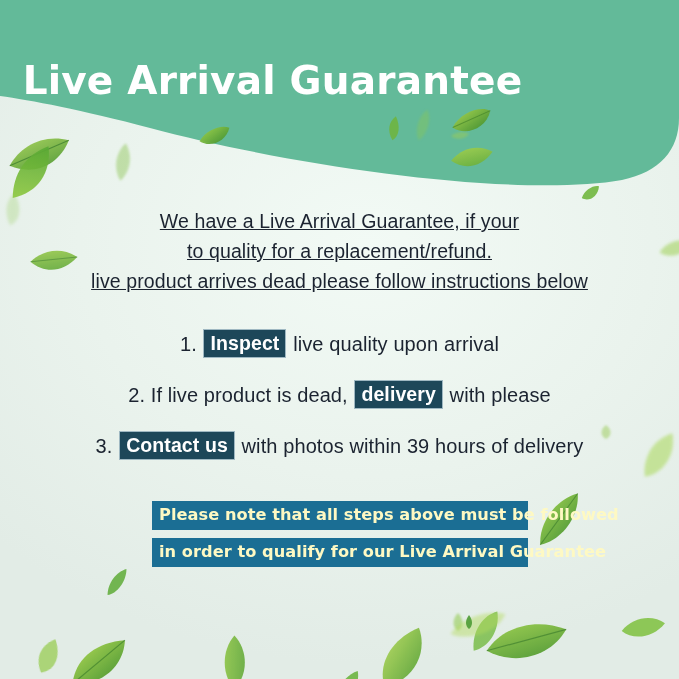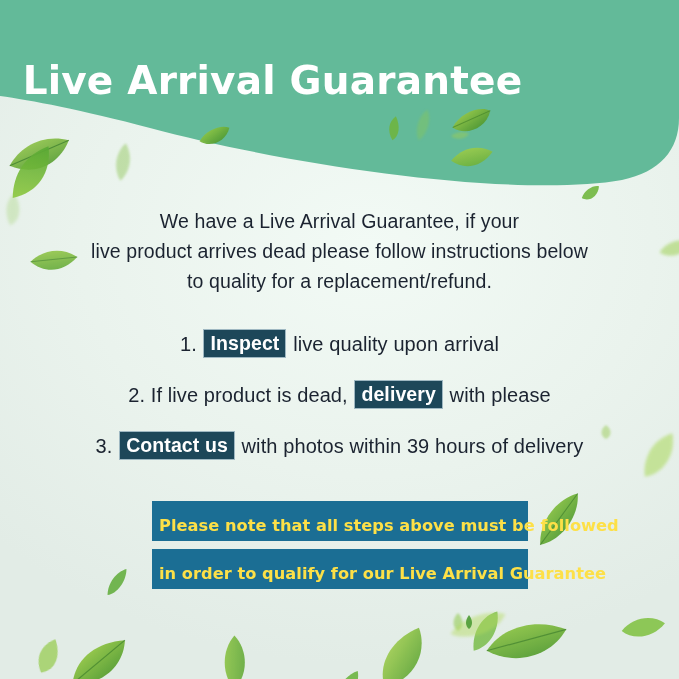--- a/index.html
+++ b/index.html
@@ -40,20 +40,21 @@
   .leaf svg{display:block;width:100%;height:100%;}
 
   
   #intro{
     position:absolute;left:0;top:206px;width:679px;
     text-align:center;
     color:#1b2330;
     font-size:19.5px;
     line-height:30px;
     letter-spacing:0.1px;
+    text-decoration:underline;
   }
   #intro .l{display:block;white-space:nowrap;}
 
   #steps{
     position:absolute;left:0;top:318px;width:679px;
   }
   .step{
     width:679px;text-align:center;
     color:#1b2330;
     font-size:20px;
@@ -74,25 +75,25 @@
     box-shadow:0 0 0 1px #9fb8c2;
     font-size:19.5px;
   }
 
   
   #notes{
     position:absolute;left:152px;top:501px;width:376px;
   }
   .note{
     background:#1b6e94;
-    color:#fde047;
+    color:#fef9c3;
     font-size:16.2px;
     font-weight:bold;
     line-height:26px;
-    padding:12px 7px 2px 7px;
+    padding:1px 7px 2px 7px;
     box-sizing:border-box;
     width:376px;
     white-space:nowrap;
     letter-spacing:0.05px;
     font-family:"DejaVu Sans", sans-serif;
   }
   #note-2{margin-top:8px;}
 </style>
 </head>
 <body>
@@ -331,22 +332,22 @@
       </svg>
   </div>
   <div class="leaf" style="left:598px;top:424px;width:16px;height:16px;opacity:.5;filter:blur(.8px);">
     <svg viewBox="0 0 16 16">
         <path d="M8,1 C14,5 14,12 8,15 C2,12 2,5 8,1 Z" fill="#9acb57"></path>
       </svg>
   </div>
 
   <div id="intro">
     <span class="l">We have a Live Arrival Guarantee, if your</span>
+    <span class="l">to quality for a replacement/refund.</span>
     <span class="l">live product arrives dead please follow instructions below</span>
-    <span class="l">to quality for a replacement/refund.</span>
   </div>
 
   <div id="steps">
 
     <div class="step">
       <span class="num">1.</span>
       <span></span>
       <span class="hl">Inspect</span>
       <span> live quality upon arrival</span>
     </div>

